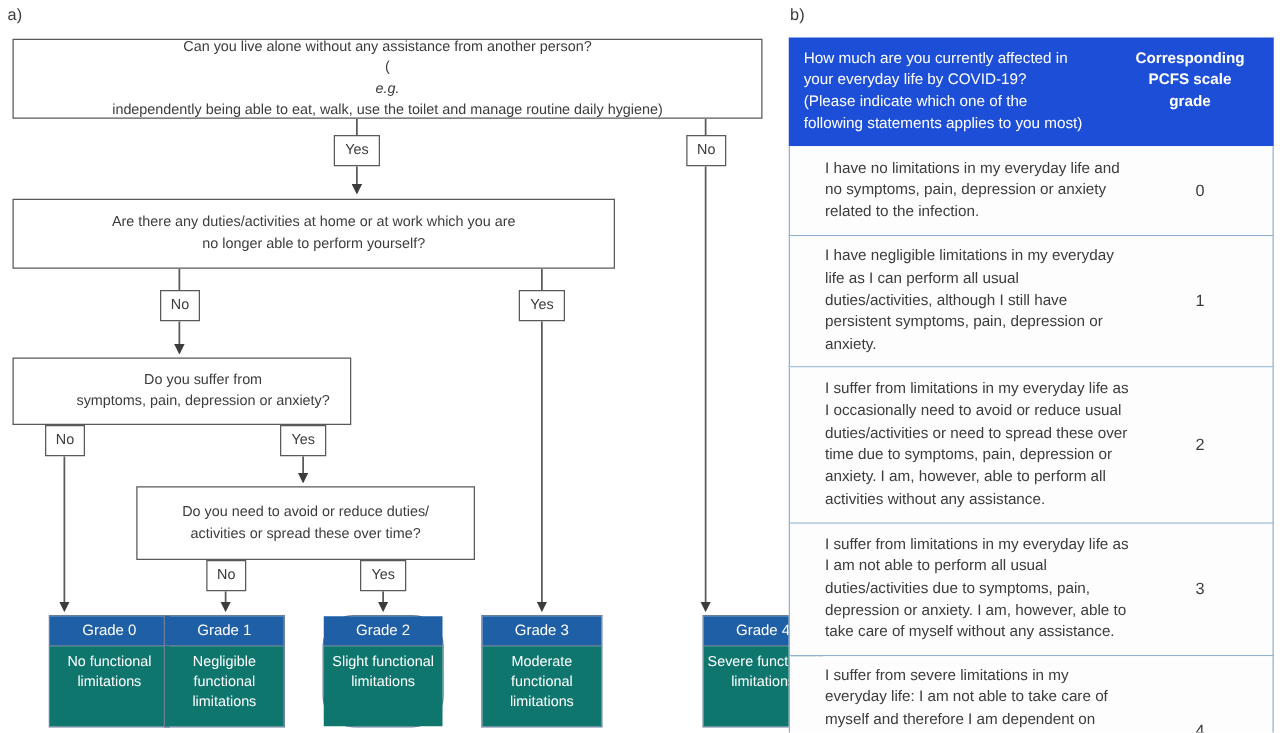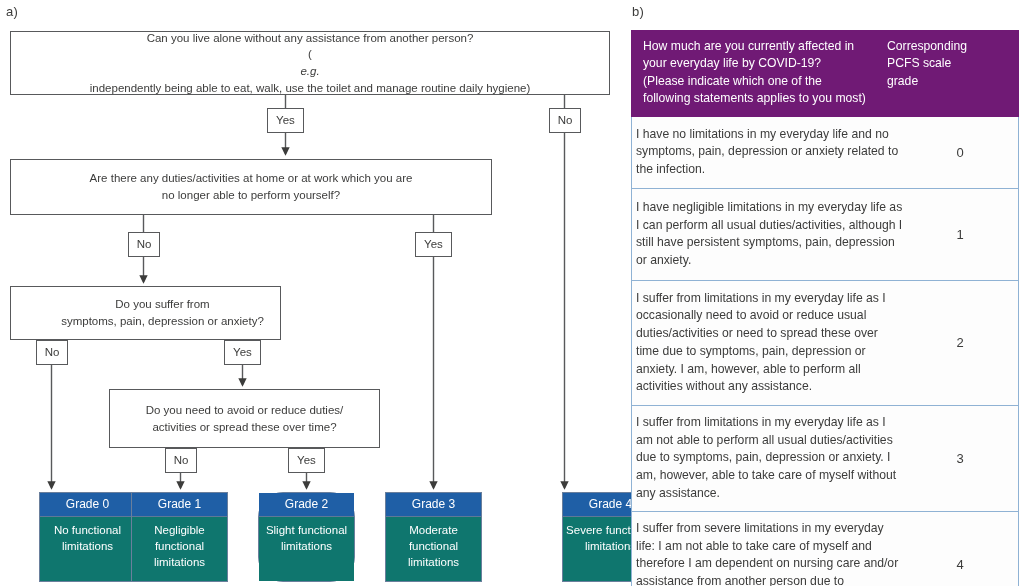--- a/index.html
+++ b/index.html
@@ -99,46 +99,47 @@
 
   
   #table-panel {
     position: absolute;
     left: 631px;
     top: 30px;
     width: 388px;
   }
   .tbl-header {
     display: flex;
-    background: #701a75;
+    background: #1d4ed8;
     color: #ffffff;
     box-sizing: border-box;
-    padding: 8px 26px 10px 12px;
+    padding: 8px 14px 10px 12px;
     min-height: 86px;
   }
   .tbl-header .q-col {
     flex: 1 1 auto;
     font-size: 12.2px;
     line-height: 1.42;
     padding-right: 8px;
   }
   .tbl-header .g-col {
     flex: 0 0 106px;
     font-size: 12.2px;
     line-height: 1.42;
-    text-align: left;
+    text-align: center;
+    font-weight: bold;
   }
   .tbl-row {
     display: flex;
     align-items: center;
     box-sizing: border-box;
     border: 1px solid #8fb2d4;
     border-top: none;
     background: #fdfdfd;
-    padding: 7px 10px 8px 4px;
+    padding: 7px 10px 8px 28px;
   }
   .tbl-row:first-of-type { border-top: 1px solid #8fb2d4; }
   .tbl-row .s-col {
     flex: 1 1 auto;
     font-size: 12.2px;
     line-height: 1.45;
     color: #3c3c3b;
     padding-right: 8px;
   }
   .tbl-row .n-col {

